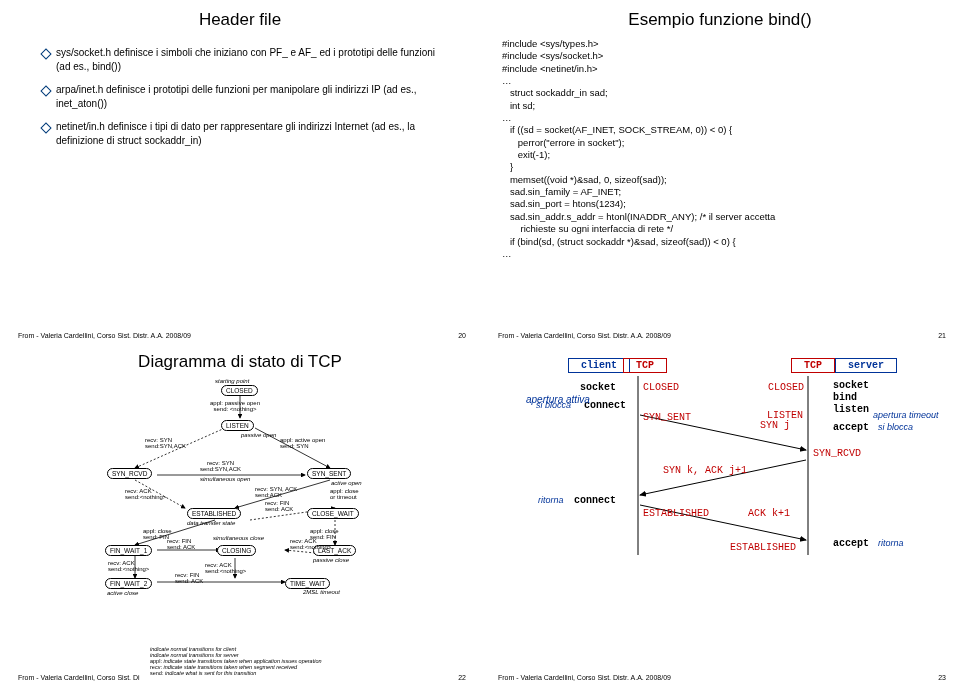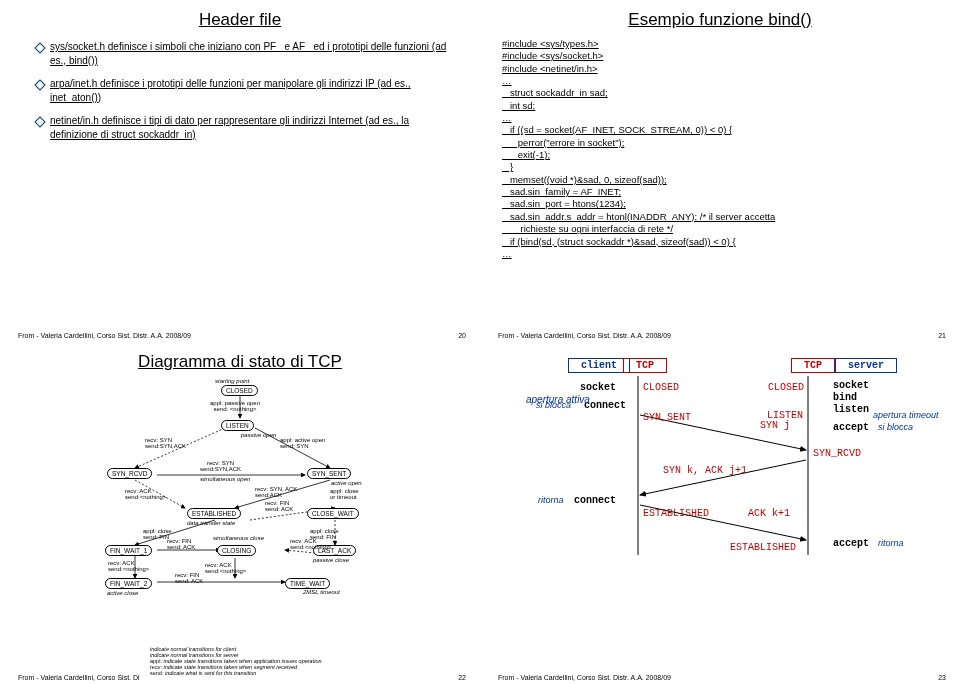--- a/index.html
+++ b/index.html
@@ -1,19 +1,19 @@
 <!DOCTYPE html>
 <html><head>
 <meta charset="utf-8">
 <style>
   html,body{margin:0;padding:0;font-family:Arial,Helvetica,sans-serif;background:#fff;color:#000;}
   .page{width:960px;height:684px;display:grid;grid-template-columns:1fr 1fr;grid-template-rows:1fr 1fr;box-sizing:border-box;}
-  .slide{border:0;padding:8px 18px 4px 18px;position:relative;box-sizing:border-box;font-size:10px;text-decoration:underline;}
+  .slide{border:0;padding:8px 18px 4px 18px;position:relative;box-sizing:border-box;font-size:10px;}
   .title{font-size:17px;text-align:center;margin:2px 0 8px 0;font-weight:normal;}
-  ul.main{list-style:none;padding-left:8px;margin:10px;}
+  ul.main{list-style:none;padding-left:8px;margin:16px;}
   ul.main>li{position:relative;padding-left:14px;margin-bottom:10px;line-height:1.35;}
   ul.main>li::before{content:"";position:absolute;left:0;top:4px;width:6px;height:6px;border:1px solid #003B7A;transform:rotate(45deg);background:#fff;}
   .footer{position:absolute;bottom:3px;left:18px;right:14px;font-size:7px;display:flex;justify-content:space-between;}
   .code{font-family:Arial,Helvetica,sans-serif;font-size:9.5px;line-height:1.3;white-space:pre;margin-left:4px;}
   
   .tcpdiag{position:relative;height:215px;margin:0 auto;width:330px;font-size:6.5px;color:#000;}
   .state{position:absolute;border:1px solid #000;padding:1px 4px;font-size:6.5px;background:#fff;border-radius:7px;}
   
   .hs{position:relative;height:220px;font-family:"Courier New",monospace;}
   .hslabel{position:absolute;font-size:10px;}

